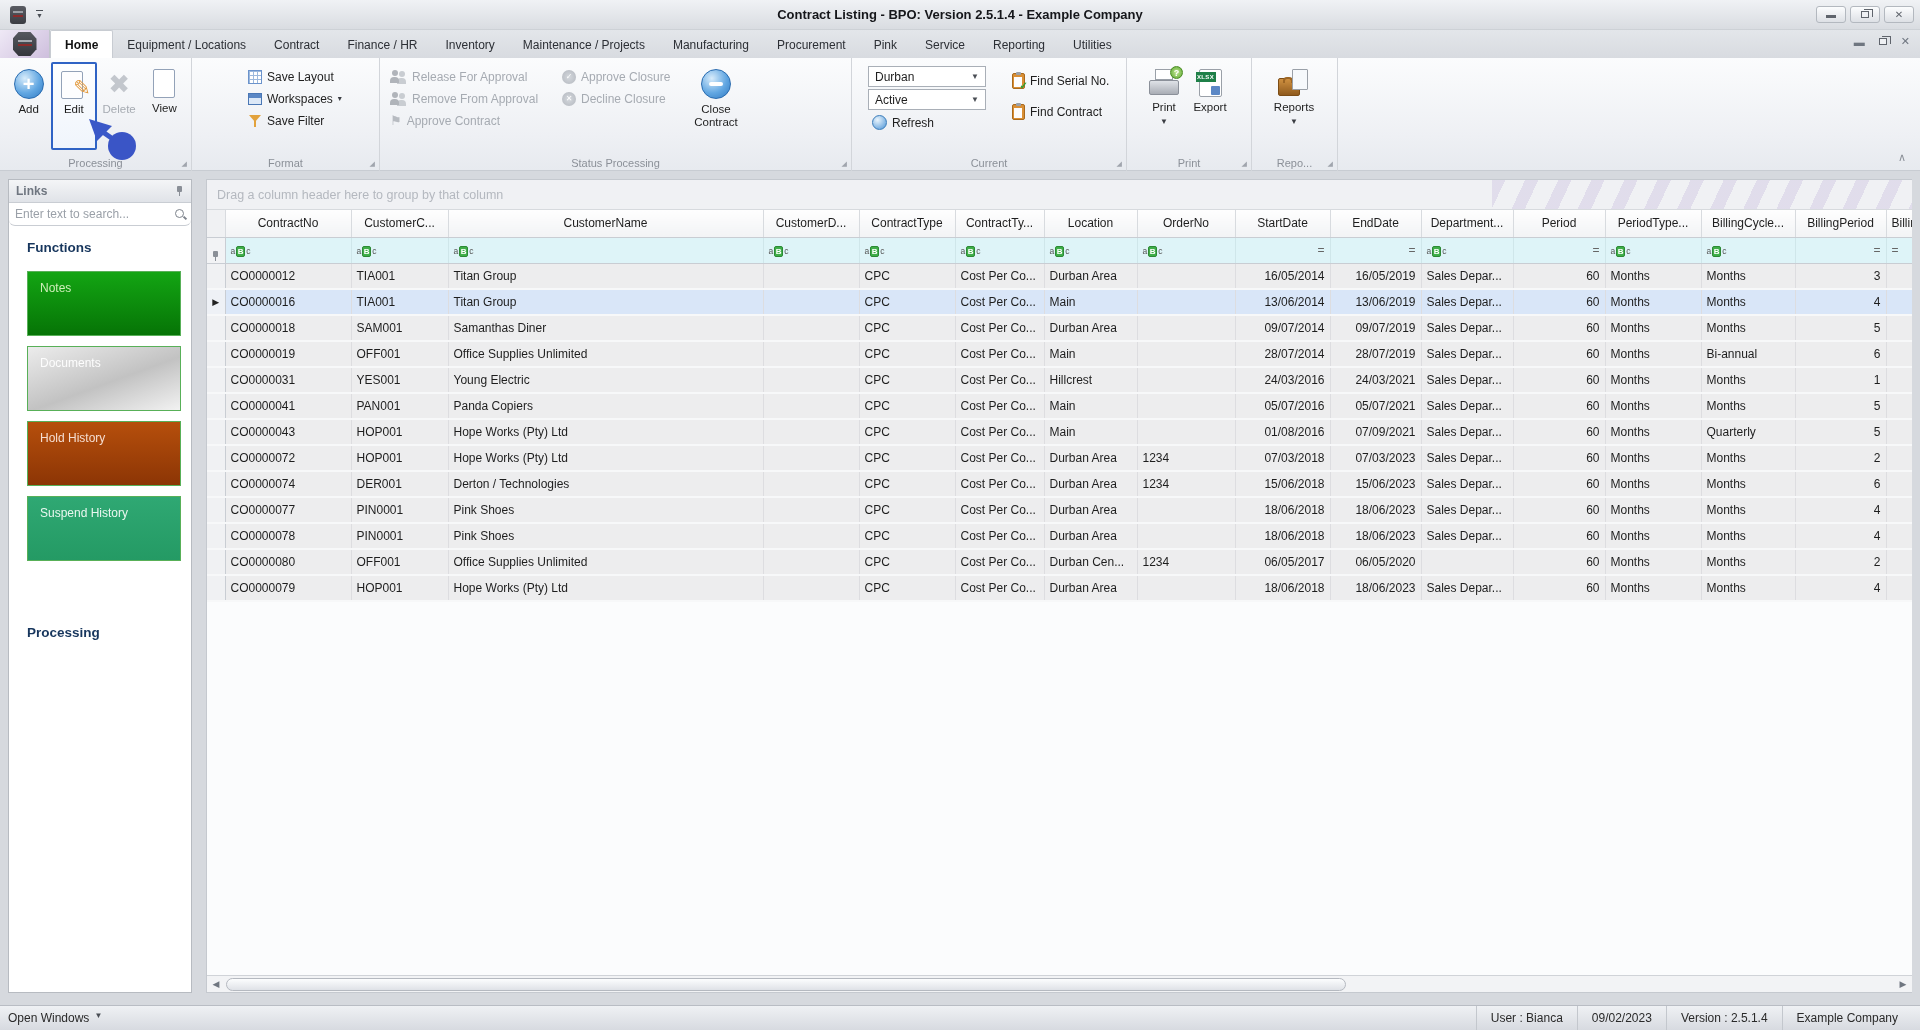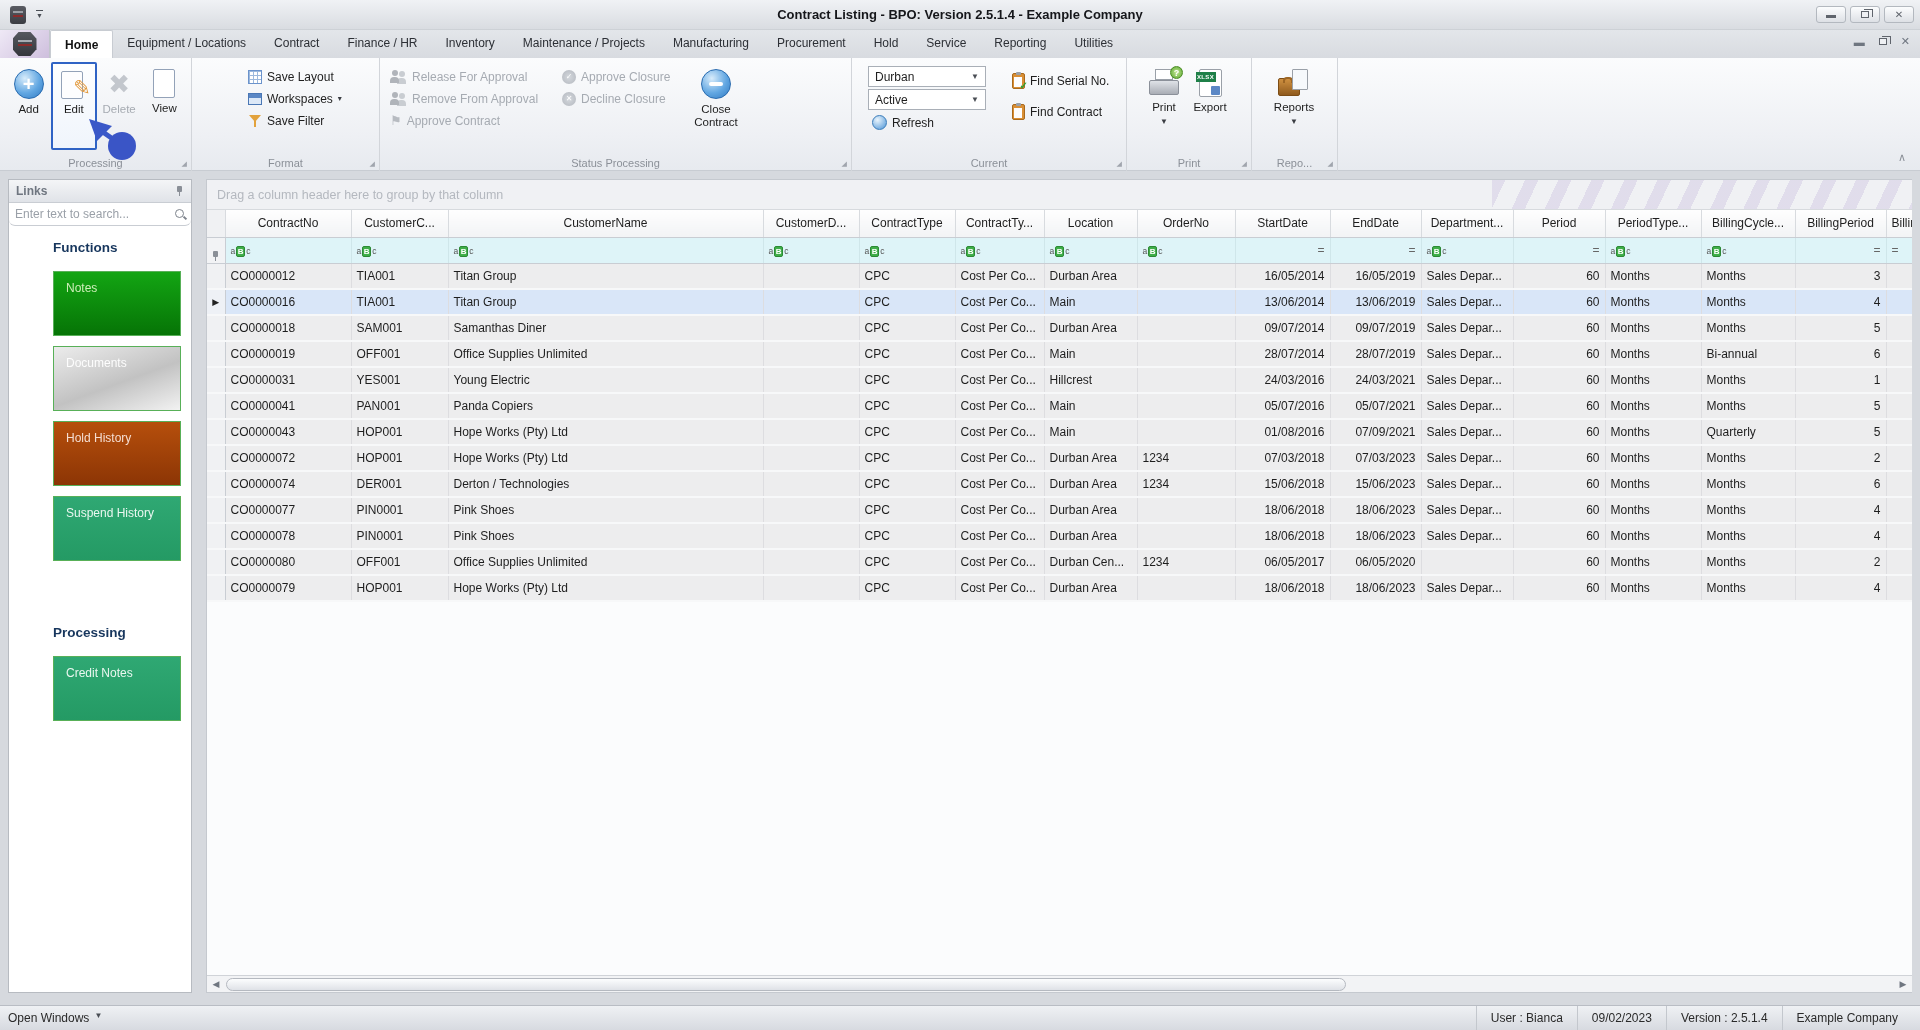--- a/index.html
+++ b/index.html
@@ -16,21 +16,21 @@
   .winbtns{margin-left:auto;display:flex;gap:4px;z-index:2;}
   .winbtn{width:30px;height:17px;border:1px solid #b3b8bf;border-radius:3px;background:linear-gradient(#fcfdfe,#dde0e5);color:#5f646c;font-size:10px;line-height:1;display:flex;align-items:center;justify-content:center;}
   .restore-g{display:inline-block;width:8px;height:7px;border:1px solid #5f646c;position:relative;background:#eef0f3;}
   .restore-g::before{content:"";position:absolute;left:2px;top:-3px;width:8px;height:7px;border:1px solid #5f646c;border-bottom:none;border-left:none;}
 
   
   .tabrow{height:28px;background:linear-gradient(#e3e6ea,#d8dbe0);display:flex;align-items:flex-end;flex:none;position:relative;}
   .appbtn{width:50px;height:28px;background:linear-gradient(135deg,#efe9f6,#cebfdd);border-right:1px solid #c2c6cc;display:flex;align-items:center;justify-content:center;}
   .applogo{width:24px;height:24px;background:linear-gradient(#56585f,#34363c);clip-path:polygon(25% 0,75% 0,100% 28%,100% 72%,75% 100%,25% 100%,0 72%,0 28%);position:relative;}
   .applogo::after{content:"";position:absolute;left:5px;top:8px;right:5px;height:2px;background:#a8abb2;box-shadow:0 4px 0 #8a2b2b;}
-  .tabs{display:flex;height:28px;align-items:flex-start;}
+  .tabs{display:flex;height:28px;align-items:flex-end;}
   .tab{height:26px;display:flex;align-items:center;padding:0 14px;color:#2c2f35;cursor:default;}
   .tab.active{background:#fff;border:1px solid #c8ccd2;border-bottom:none;border-radius:2px 2px 0 0;height:28px;font-weight:bold;color:#111;}
   .mdictrl{position:absolute;right:10px;top:5px;display:flex;gap:14px;color:#6f7680;font-size:11px;align-items:center;}
 
   
   .ribbon{height:113px;background:linear-gradient(#fbfcfd,#eef0f4 70%,#e7eaef);border-bottom:1px solid #c8ccd2;display:flex;flex:none;position:relative;}
   .rgroup{position:relative;height:113px;border-right:1px solid #d2d5da;padding:4px 4px 18px 6px;flex:none;}
   .glabel{position:absolute;bottom:2px;left:0;right:0;text-align:center;color:#8b9098;font-size:11px;}
   .launcher{position:absolute;bottom:3px;right:4px;color:#a0a5ad;font-size:7px;}
   .ribbon-collapse{position:absolute;right:14px;bottom:6px;color:#8b9098;font-size:11px;}
@@ -97,21 +97,21 @@
   .side-hdr{height:23px;background:linear-gradient(#f4f5f7,#e0e3e8);border-bottom:1px solid #c9cdd3;display:flex;align-items:center;padding:0 7px;color:#6f7680;font-weight:bold;}
   .pin-ic{width:8px;height:12px;position:relative;margin-left:auto;}
   .pin-ic::before{content:"";position:absolute;left:1px;top:1px;width:5px;height:6px;background:#8a8f97;border-radius:1px;}
   .pin-ic::after{content:"";position:absolute;left:3px;top:7px;width:1px;height:4px;background:#8a8f97;}
   .side-search{height:23px;border-bottom:1px solid #c9cdd3;display:flex;align-items:center;padding:0 6px;gap:4px;border-radius:6px;}
   .side-search input{flex:1;border:none;outline:none;font-size:12px;color:#333;font-family:"Liberation Sans",sans-serif;}
   .side-search input::placeholder{color:#9aa0a8;}
   .mag{position:relative;width:13px;height:13px;flex:none;}
   .mag::before{content:"";position:absolute;left:1px;top:1px;width:7px;height:7px;border:1.5px solid #7d838c;border-radius:50%;}
   .mag::after{content:"";position:absolute;left:9px;top:9px;width:4px;height:2px;background:#7d838c;transform:rotate(45deg);}
-  .side-body{flex:1;padding:14px 10px 0 10px;overflow:hidden;margin-left:34px;}
+  .side-body{flex:1;padding:14px 10px 0 18px;overflow:hidden;}
   .side-heading{color:#17365d;font-weight:bold;font-size:13.5px;margin-bottom:16px;}
   .side-heading.second{margin-top:64px;}
   .side-list{display:flex;flex-direction:column;gap:10px;margin-bottom:10px;}
   .side-btn{height:65px;border:1px solid #58b058;padding:9px 0 0 12px;font-size:12px;color:#eef7ee;cursor:default;}
   .side-btn.green{background:linear-gradient(#13a513,#067406);color:#cdeeb8;}
   .side-btn.silver{background:linear-gradient(160deg,#ececec,#c2c2c2 55%,#f2f2f2);color:#fdfdfd;}
   .side-btn.rust{background:linear-gradient(#b64f0c,#8c3505);color:#f5ddd1;}
   .side-btn.jade{background:linear-gradient(#2fa873,#249a64);color:#eaf7f0;}
 
   
@@ -173,21 +173,21 @@
     <div class="tabs">
 
     <div class="tab active">Home</div>
         <div class="tab">Equipment / Locations</div>
         <div class="tab">Contract</div>
         <div class="tab">Finance / HR</div>
         <div class="tab">Inventory</div>
         <div class="tab">Maintenance / Projects</div>
         <div class="tab">Manufacturing</div>
         <div class="tab">Procurement</div>
-        <div class="tab">Hold</div>
+        <div class="tab">Pink</div>
         <div class="tab">Service</div>
         <div class="tab">Reporting</div>
         <div class="tab">Utilities</div>
       </div>
     <div class="mdictrl">
       <span>▬</span>
       <span class="restore-g"></span>
       <span>✕</span>
     </div>
   </div>
@@ -361,21 +361,20 @@
         <div class="side-list">
 
         <div class="side-btn green">Notes</div>
             <div class="side-btn silver">Documents</div>
             <div class="side-btn rust">Hold History</div>
             <div class="side-btn jade">Suspend History</div>
           </div>
         <div class="side-heading second">Processing</div>
         <div class="side-list">
 
-            <div class="side-btn jade">Credit Notes</div>
           </div>
       </div>
     </div>
 
     <div class="gridpanel">
       <div class="groupbar">Drag a column header here to group by that column</div>
       <table class="grid">
         <colgroup>
           <col style="width:18px">
             <col style="width:126px">

